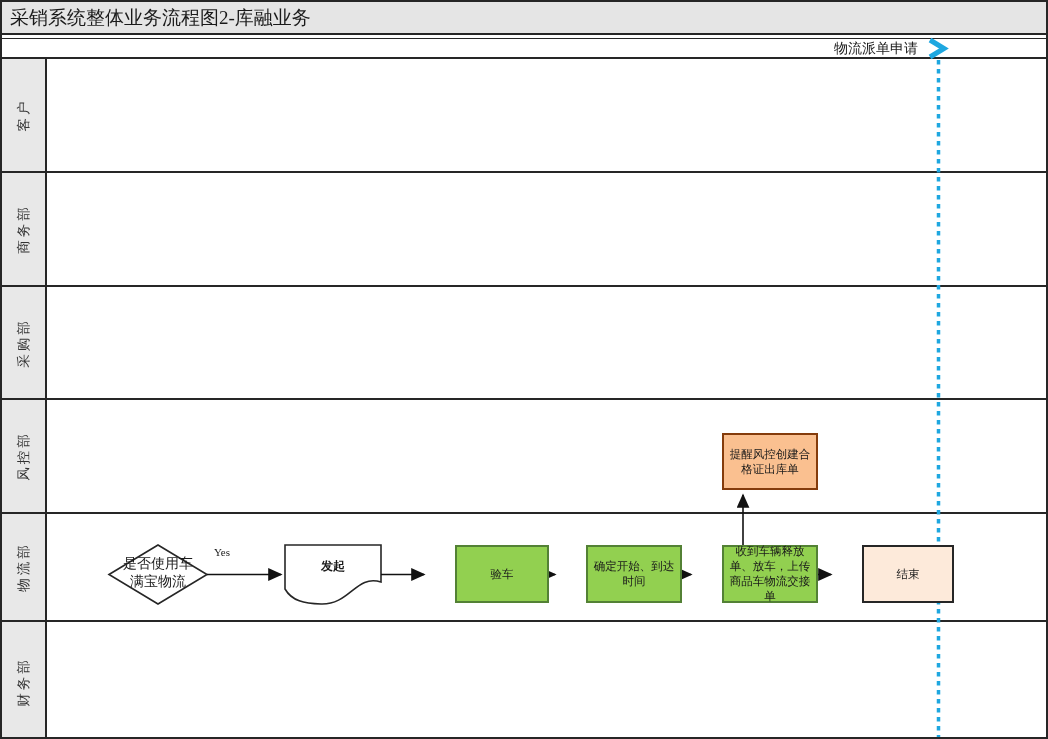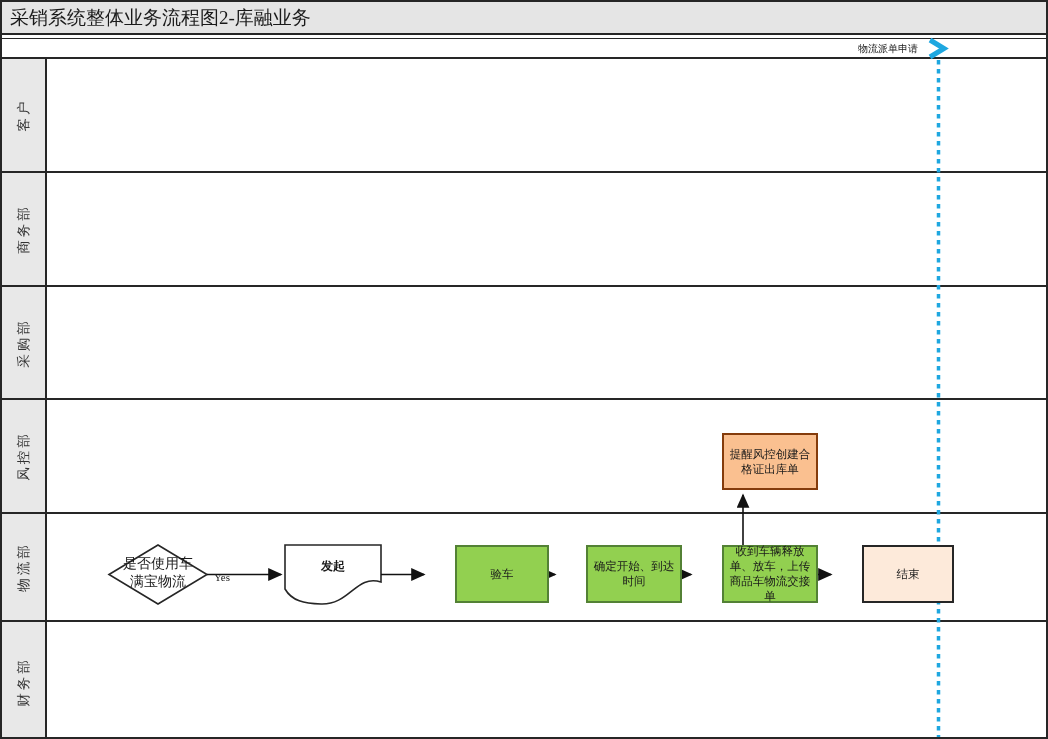--- a/index.html
+++ b/index.html
@@ -26,21 +26,21 @@
   }
   
   .phase-band {
     position: absolute; left: 0; top: 36px; width: 100%; height: 21px;
     border-top: 1px solid #262626;
     border-bottom: 2px solid #262626;
     background: #fff;
   }
   .phase-band .phase-label {
     position: absolute; right: 128px; top: 0; height: 100%;
-    font-size: 10px; line-height: 19px;
+    font-size: 14px; line-height: 19px;
   }
   
   .lanes {
     position: absolute; left: 0; top: 57px; width: 100%; height: 682px;
     display: flex; flex-direction: column;
   }
   .lane { display: flex; border-bottom: 2px solid #262626; background: #fff; }
   .lane:last-child { border-bottom: none; }
   .lane-label {
     width: 45px; flex: 0 0 45px;
@@ -164,17 +164,17 @@
   <div class="node node-orange" style="left:693px; top:431px; width:96px; height:57px;">
     <span>提醒风控创建合格证出库单</span>
   </div>
 
   <div class="node node-end" style="left:833px; top:543px; width:92px; height:58px;">
     <span>结束</span>
   </div>
 
   <div class="float-label" style="left:119px; top:553px; width:74px;">是否使用车满宝物流</div>
 
-  <div class="float-label" style="left:205px; top:543px; width:30px; font-size:11px;margin-top:25px;">Yes</div>
+  <div class="float-label" style="left:205px; top:543px; width:30px; font-size:11px;">Yes</div>
 
   <div class="float-label" style="left:291px; top:557px; width:80px; font-size:12px;font-weight:bold;">发起</div>
 
 </div>
 
 </body></html>

